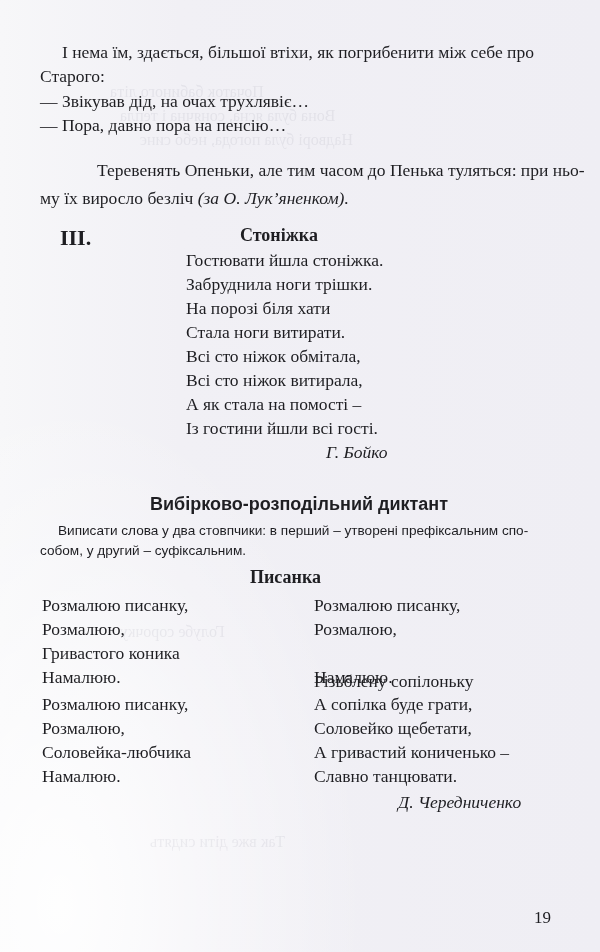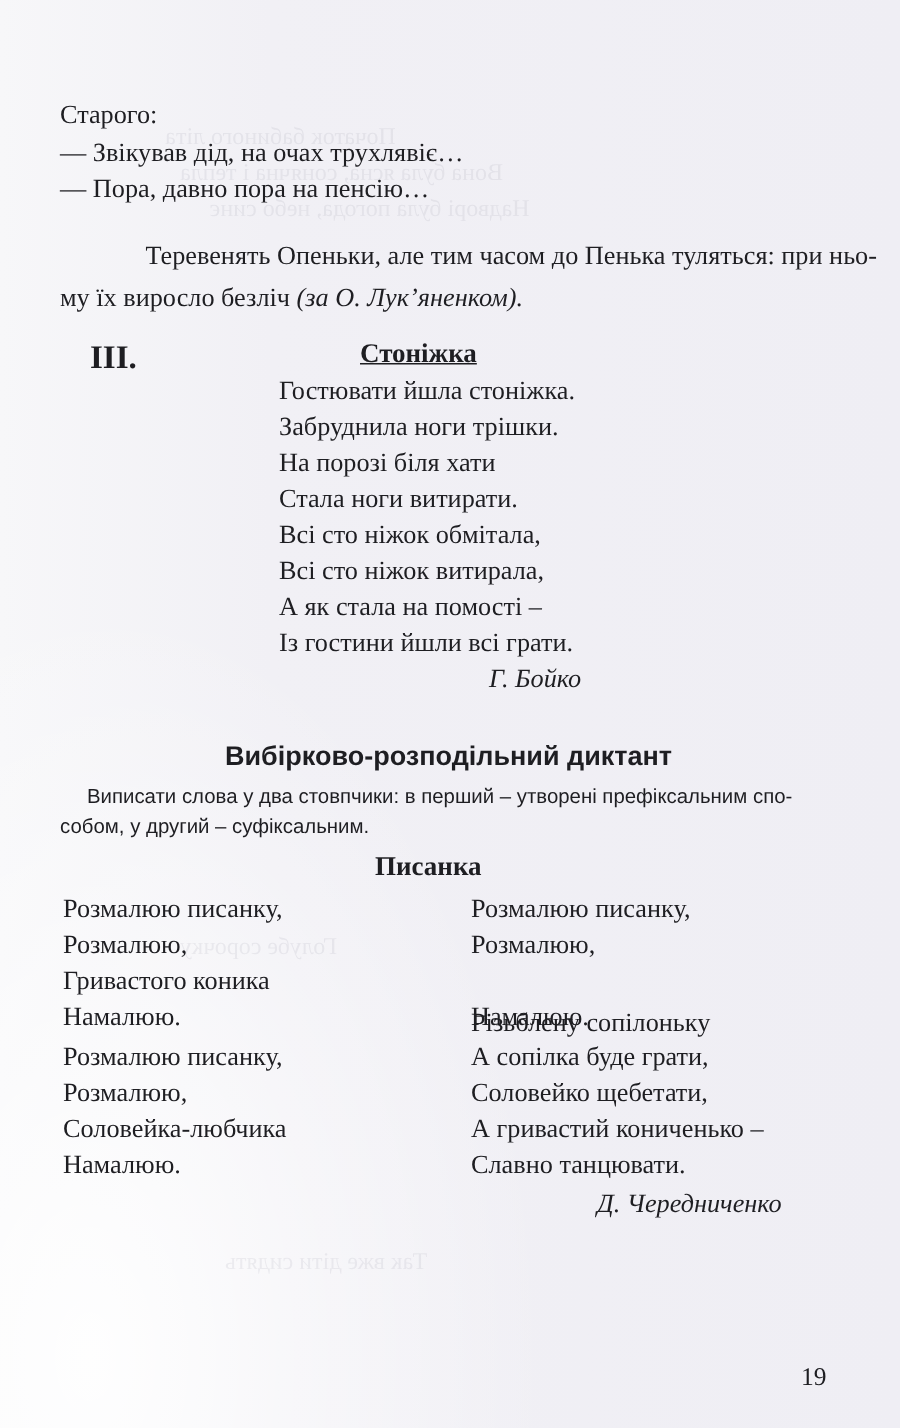--- a/index.html
+++ b/index.html
@@ -41,21 +41,20 @@
       font-weight: bold;
       font-size: 22px;
       left: 60px;
       top: 225px;
     }
     .poem-title {
       font-weight: bold;
       font-size: 18px;
       left: 240px;
       top: 225px;
-      text-decoration: underline;
     }
     .poem-line { left: 186px; font-size: 17.5px; }
     .sans-heading {
       font-family: "Liberation Sans", "DejaVu Sans", sans-serif;
       font-weight: bold;
       font-size: 18px;
       left: 150px;
       top: 494px;
     }
     .sans-text {
@@ -76,41 +75,42 @@
 <body>
 
 <div class="page">
 
   <div class="ghost" style="left:110px; top:80px;">Початок бабиного літа</div>
   <div class="ghost" style="left:120px; top:104px;">Вона була ясна, сонячна і тепла</div>
   <div class="ghost" style="left:140px; top:128px;">Надворі була погода, небо синє</div>
   <div class="ghost" style="left:120px; top:620px;">Голубе сорочку</div>
   <div class="ghost" style="left:150px; top:830px;">Так вже діти сидять</div>
 
+  <div class="abs body-text indent" style="top:42px;">І нема їм, здається, більшої втіхи, як погрибенити між себе про</div>
   <div class="abs body-text flush" style="top:66px;">Старого:</div>
 
   <div class="abs body-text dash" style="top:115px;">— Пора, давно пора на пенсію…</div>
   <div class="abs body-text dash" style="top:91px;">— Звікував дід, на очах трухлявіє…</div>
 
   <div class="abs body-text indent" style="top:160px;margin-left:35px;">Теревенять Опеньки, але тим часом до Пенька туляться: при ньо-</div>
   <div class="abs body-text flush" style="top:188px;">
     <span>му їх виросло безліч </span><span class="italic">(за О. Лук’яненком).</span>
   </div>
 
   <div class="abs heading-num">III.</div>
   <div class="abs poem-title">Стоніжка</div>
 
   <div class="abs poem-line" style="top:250px;">Гостювати йшла стоніжка.</div>
   <div class="abs poem-line" style="top:274px;">Забруднила ноги трішки.</div>
   <div class="abs poem-line" style="top:298px;">На порозі біля хати</div>
   <div class="abs poem-line" style="top:322px;">Стала ноги витирати.</div>
   <div class="abs poem-line" style="top:346px;">Всі сто ніжок обмітала,</div>
   <div class="abs poem-line" style="top:370px;">Всі сто ніжок витирала,</div>
   <div class="abs poem-line" style="top:394px;">А як стала на помості –</div>
-  <div class="abs poem-line" style="top:418px;">Із гостини йшли всі грати.</div>
+  <div class="abs poem-line" style="top:418px;">Із гостини йшли всі гості.</div>
 
   <div class="abs body-text italic" style="left:326px; top:442px;">Г. Бойко</div>
 
   <div class="abs sans-heading">Вибірково-розподільний диктант</div>
   <div class="abs sans-text" style="left:58px; top:523px;">Виписати слова у два стовпчики: в перший – утворені префіксальним спо-</div>
   <div class="abs sans-text" style="left:40px; top:543px;">собом, у другий – суфіксальним.</div>
 
   <div class="abs pysanka-title">Писанка</div>
 
   <div>

